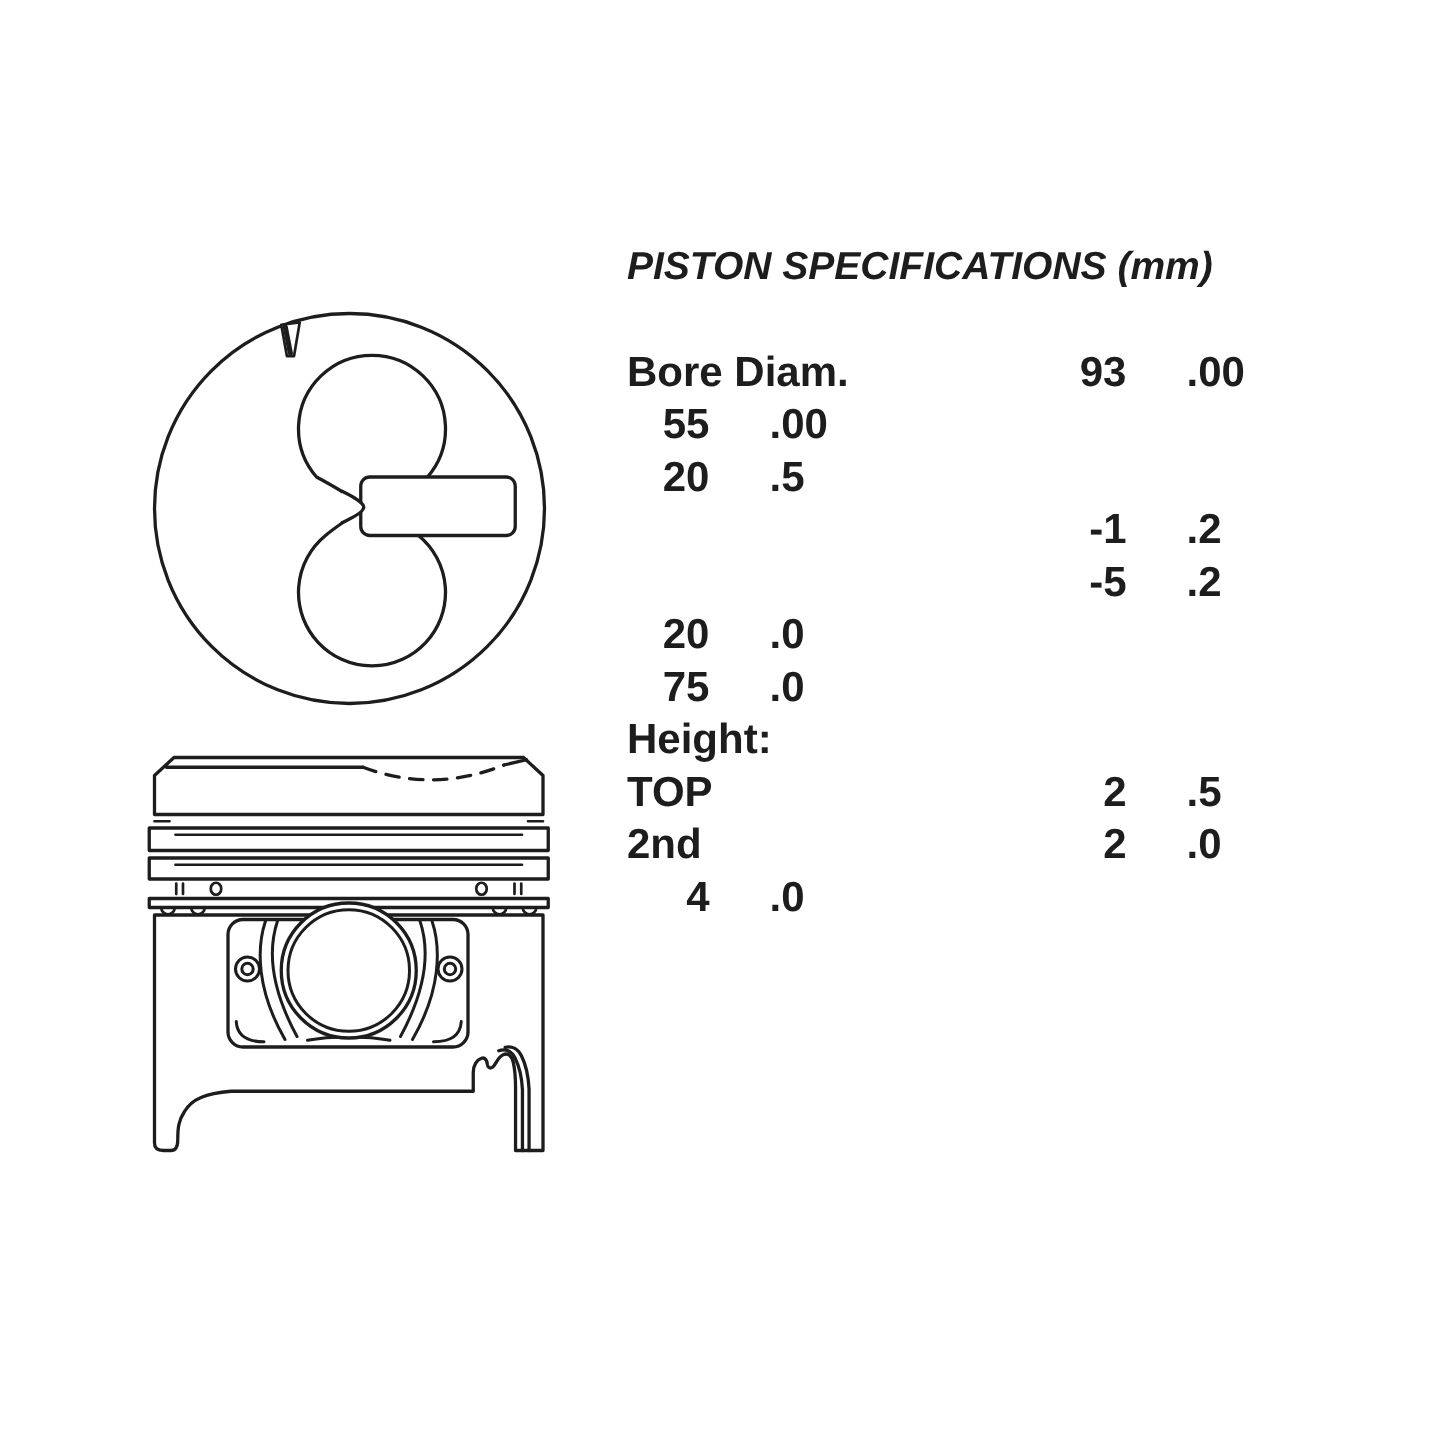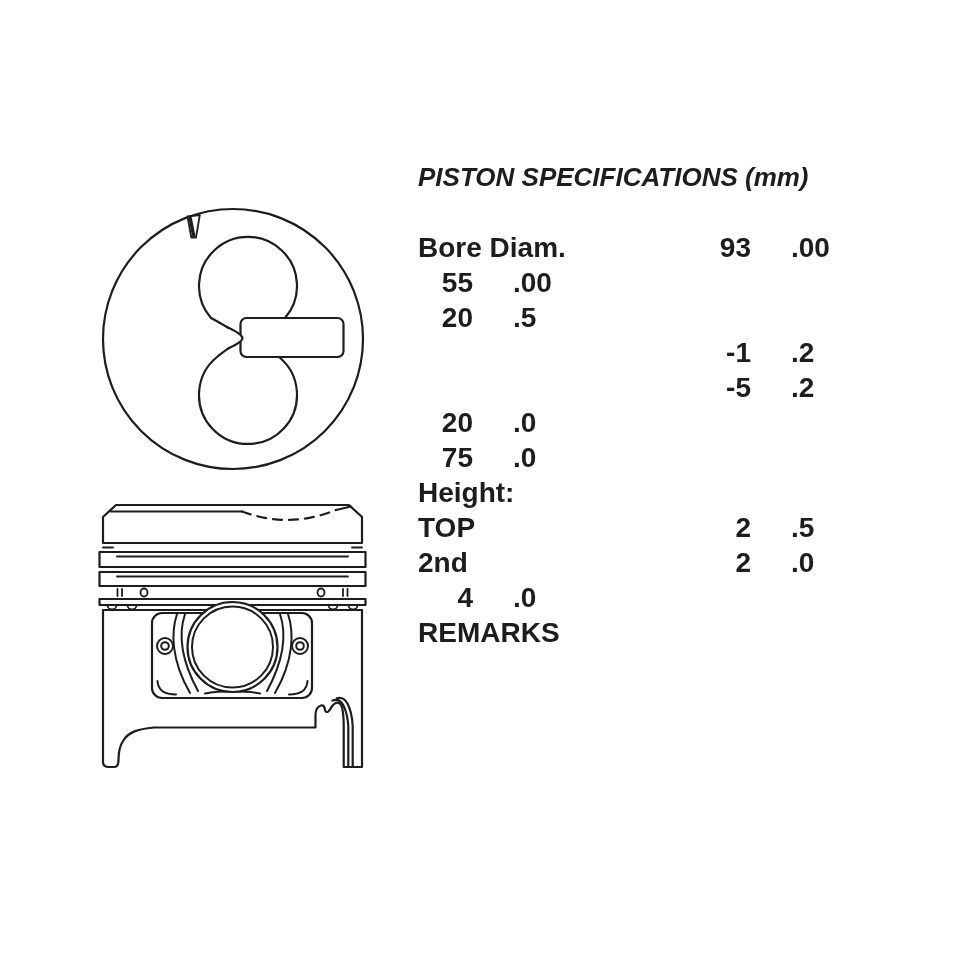--- a/index.html
+++ b/index.html
@@ -176,21 +176,20 @@
   </div>
 
   <div class="spec-row">
     <span class="spec-value">
             <span class="v-int">4</span>
             <span class="v-frac">.0</span>
           </span>
   </div>
 
   <div class="spec-row gap">
-    <span class="spec-label">REMARKS</span>
     <span class="spec-value">
             <span class="v-int"></span>
             <span class="v-frac"></span>
           </span>
   </div>
 </div>
   </div>
 
 </div>
 

